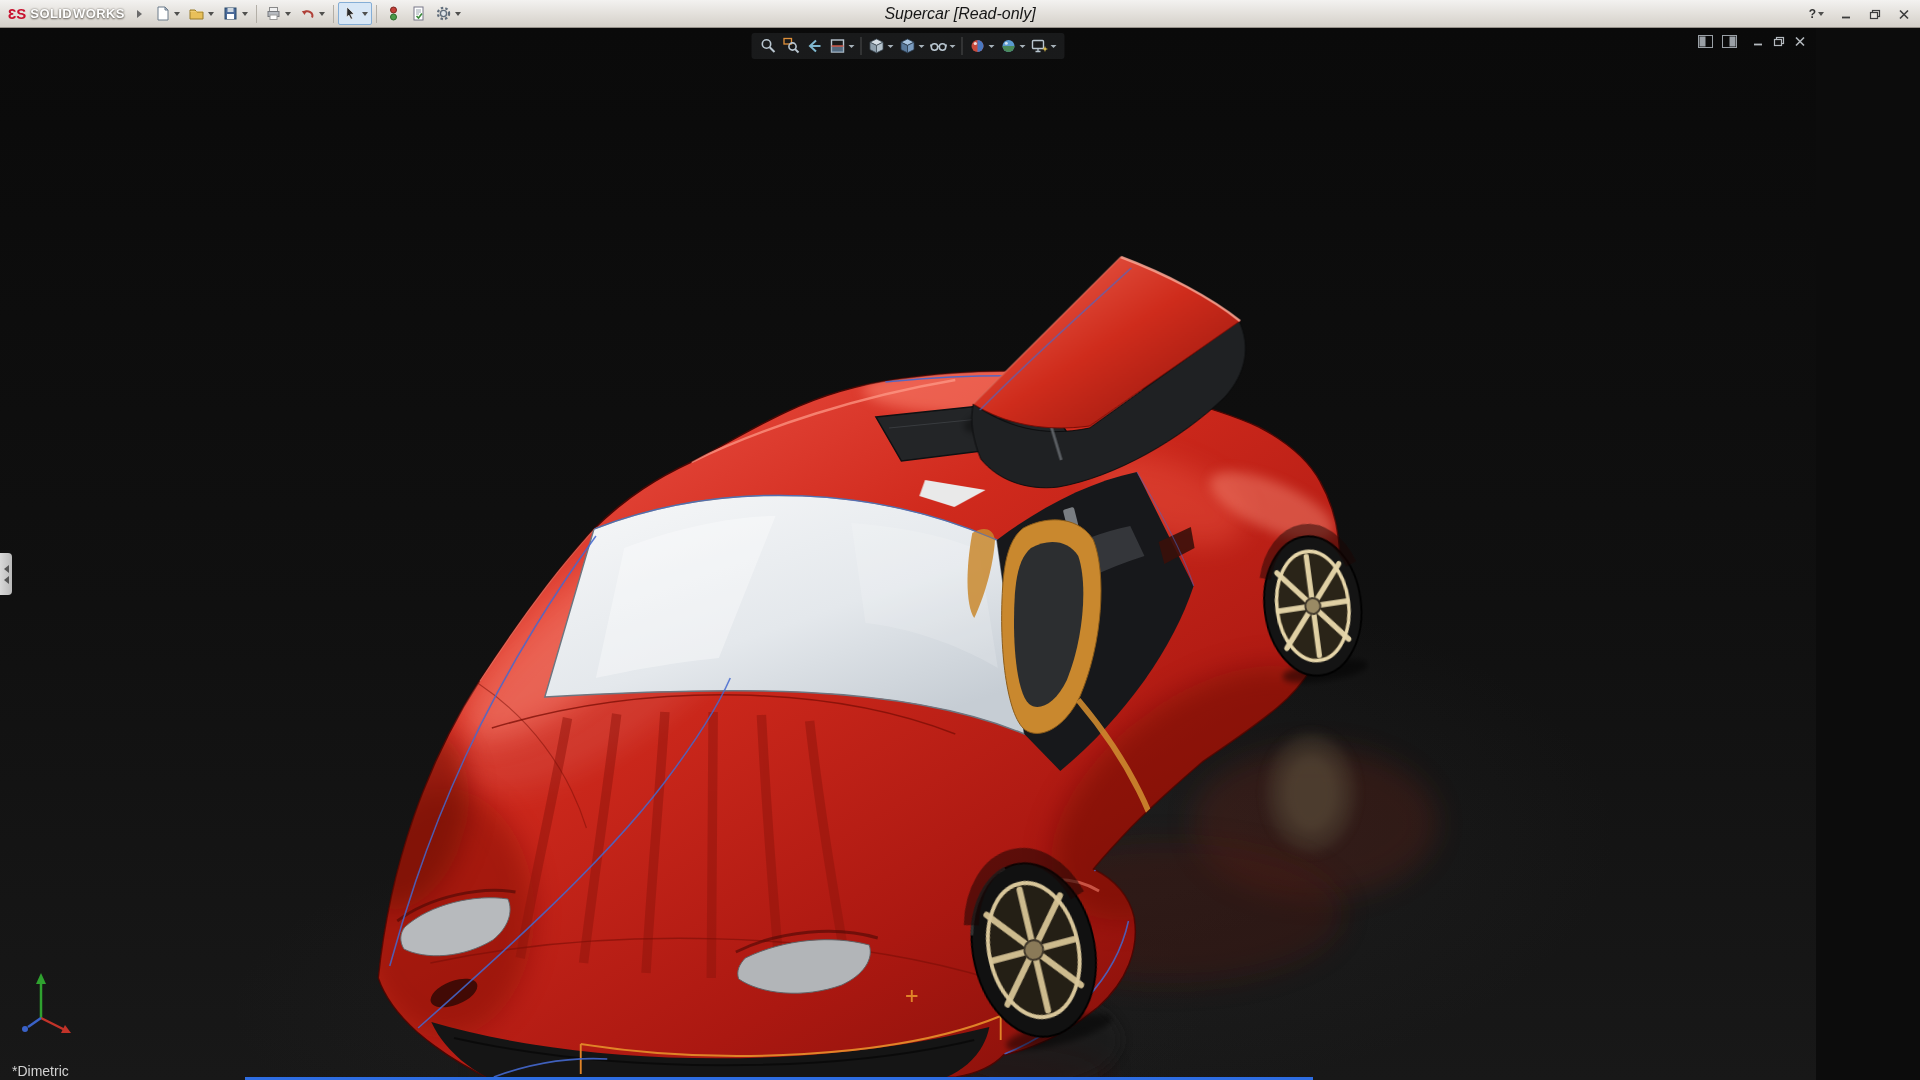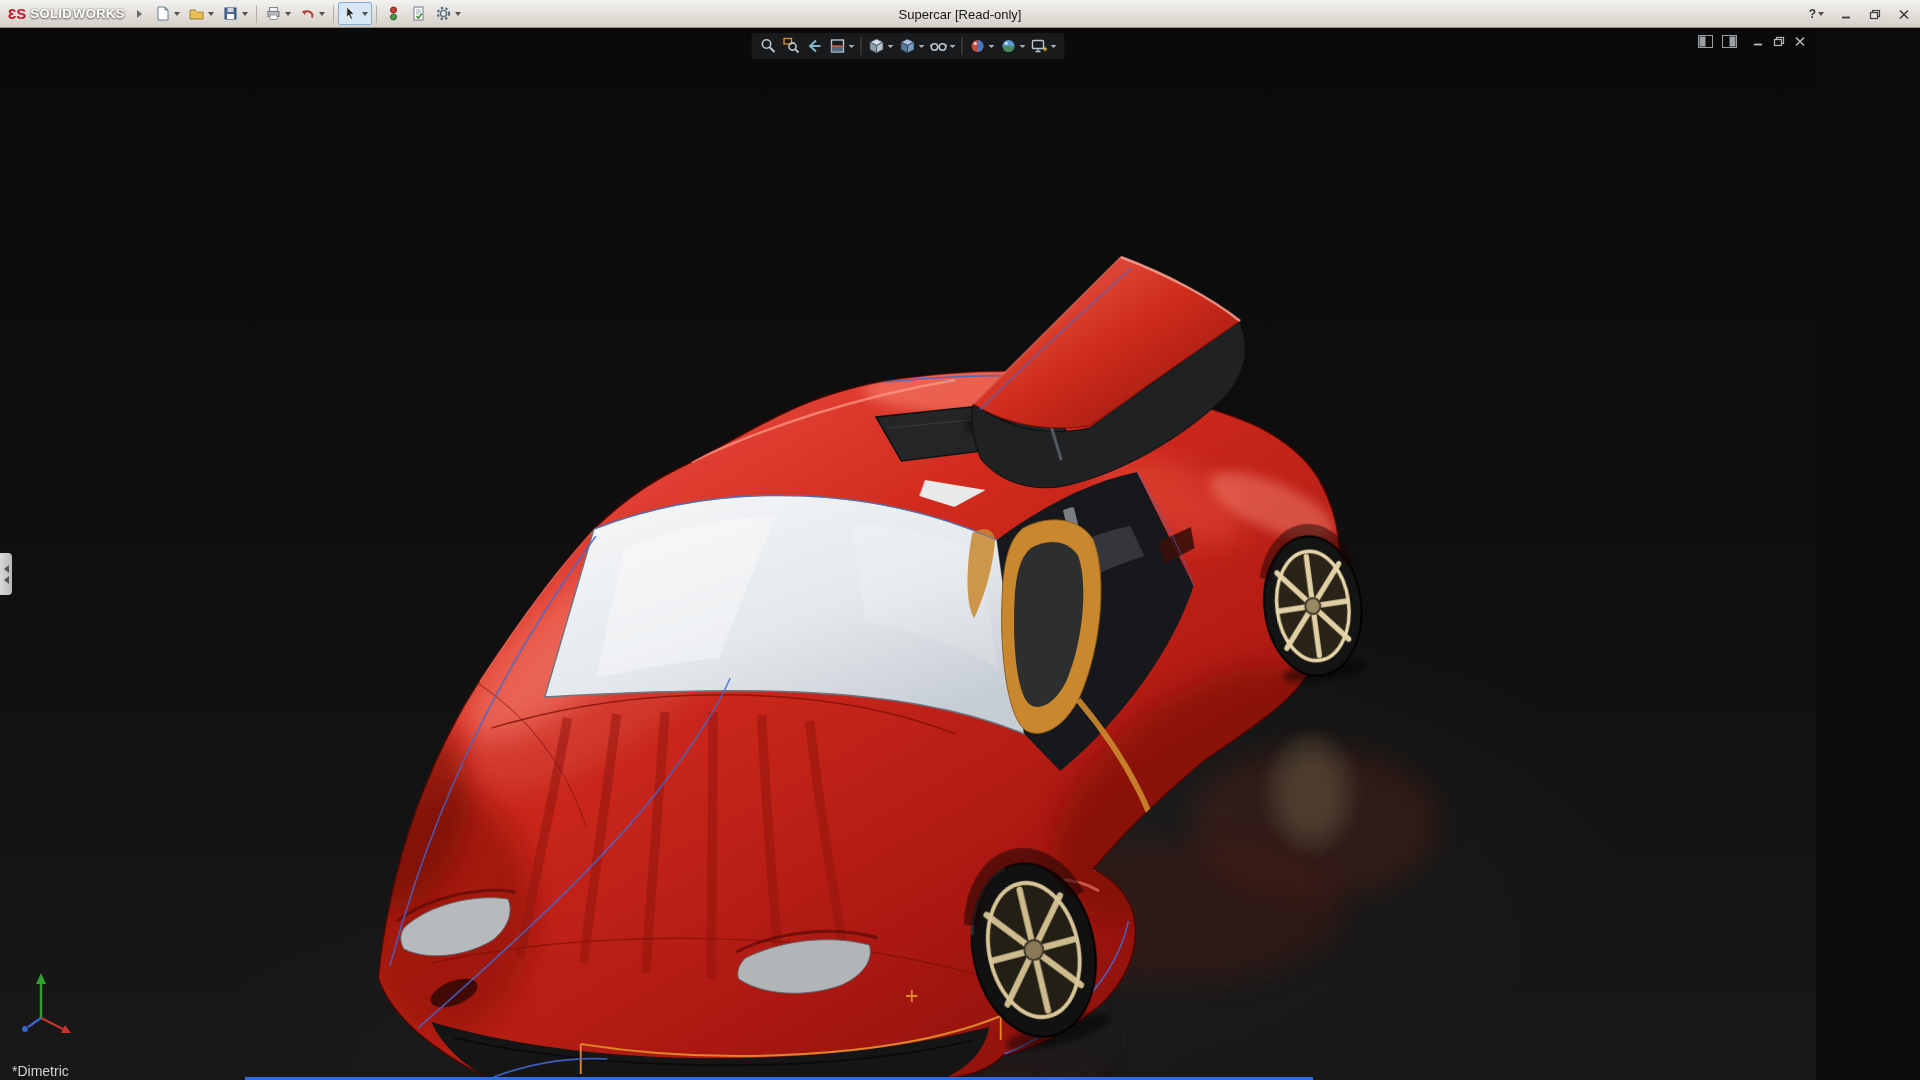--- a/index.html
+++ b/index.html
@@ -23,21 +23,21 @@
   .menu-expand { width:0;height:0;border-top:4px solid transparent;border-bottom:4px solid transparent;
                  border-left:5px solid #6a6a6a; margin:0 8px 0 2px; cursor:pointer;}
   .tb-group { display:flex; align-items:center; }
   .tb-sep { width:1px; height:18px; background:#b3afa7; margin:0 4px; }
   .tb-btn { display:flex; align-items:center; gap:2px; padding:2px 3px;
             border:1px solid transparent; border-radius:2px; cursor:pointer; }
   .tb-btn.active { background:#d8e7f6; border-color:#85aed6; }
   .dd { width:0; height:0; border-left:3.5px solid transparent; border-right:3.5px solid transparent;
         border-top:4px solid #50504e; margin-left:1px; }
   .win-title { position:absolute; left:50%; top:50%; transform:translate(-50%,-50%);
-               font-size:13px; color:#161616; white-space:nowrap; }
+               font-size:16px; color:#161616; white-space:nowrap;font-style:italic; }
   .win-controls { position:absolute; right:3px; top:0; height:28px; display:flex; align-items:center; gap:2px;}
   .wc-btn { width:27px; height:21px; display:flex; align-items:center; justify-content:center;
             border-radius:2px; cursor:pointer; color:#3c3c3c; }
   .help-q { font-size:12px; font-weight:bold; color:#333; }
 
   
   .viewport { position:fixed; top:28px; left:0; width:1816px; height:1052px; background:#0c0c0c; }
   .scene { position:absolute; top:0; left:0; width:100%; height:100%; display:block; cursor:crosshair; }
 
   

